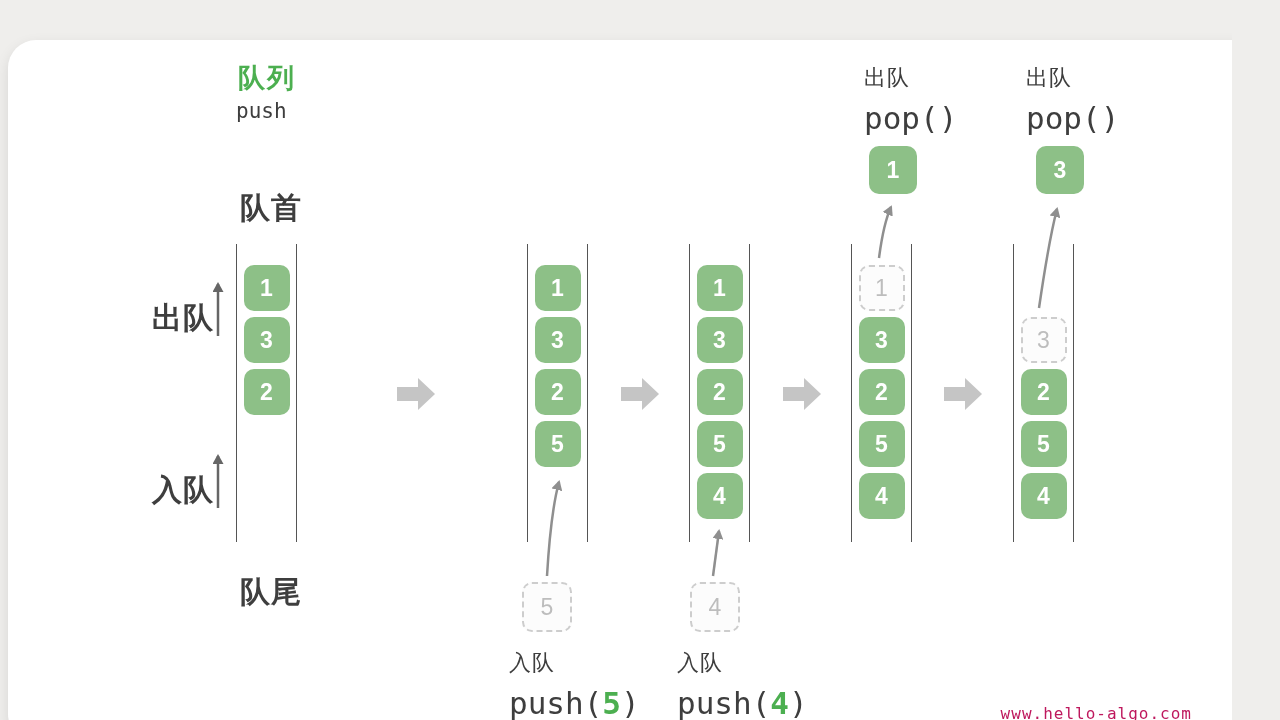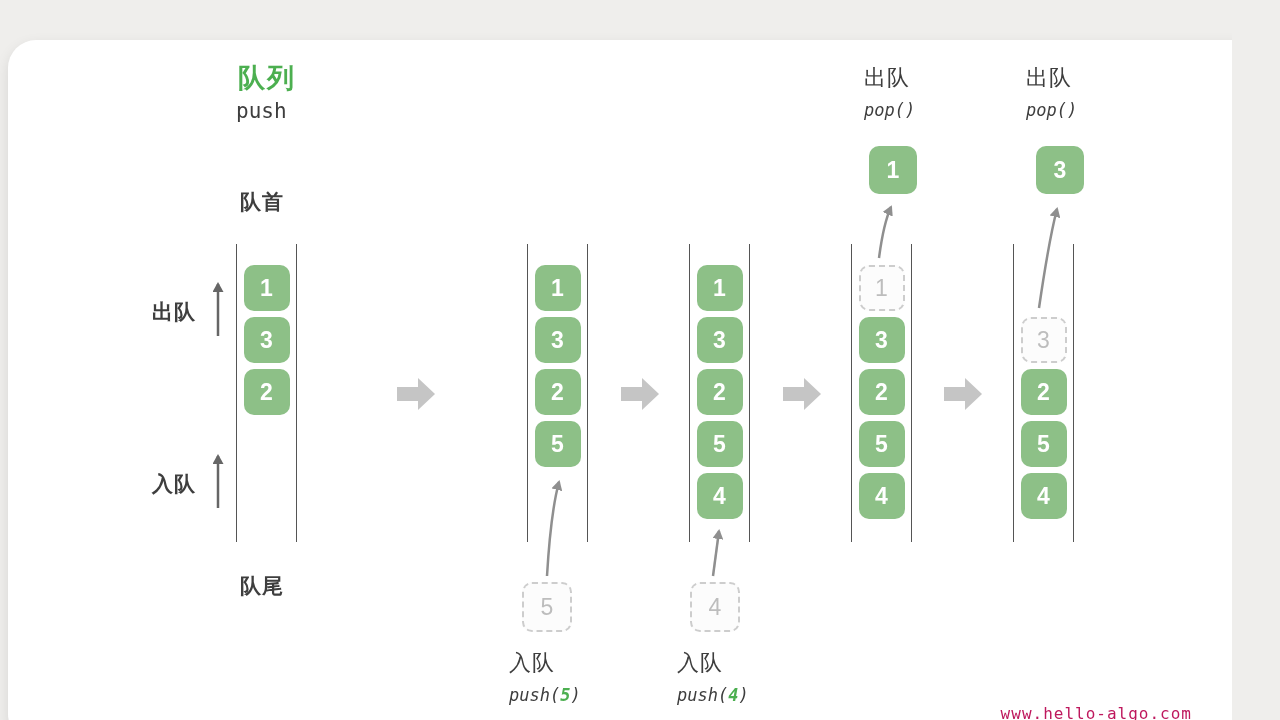--- a/index.html
+++ b/index.html
@@ -13,21 +13,21 @@
     position:absolute; left:8px; top:8px; width:1262px; height:702px;
     background:#ffffff; border-radius:28px;
     box-shadow:0 5px 14px rgba(0,0,0,0.10);
   }
   .abs { position:absolute; }
   .mono { font-family:"DejaVu Sans Mono","Liberation Mono",monospace; }
 
   .title-zh { left:238px; top:28px; font-size:27px; font-weight:700; color:var(--accent); letter-spacing:2px; }
   .title-en { left:236px; top:67px; font-size:21px; color:var(--text-dark); }
 
-  .zh-bold { font-size:21px; font-weight:700; color:var(--text-dark); letter-spacing:1px; }
+  .zh-bold { font-size:30px; font-weight:700; color:var(--text-dark); letter-spacing:1px; }
   .label-front   { left:240px; top:156px; }
   .label-dequeue { left:152px; top:266px; }
   .label-enqueue { left:152px; top:438px; }
   .label-rear    { left:240px; top:540px; }
 
   .queue-col {
     position:absolute; top:212px; width:61px; height:298px;
     border-left:1.5px solid var(--line); border-right:1.5px solid var(--line);
     box-sizing:border-box;
   }
@@ -47,21 +47,21 @@
     display:flex; align-items:center; justify-content:center;
   }
   .ghost-box {
     width:50px; height:50px; box-sizing:border-box; border-radius:10px;
     background:#fcfcfc; border:2px dashed var(--dash);
     color:var(--ghost-text); font-size:23px;
     display:flex; align-items:center; justify-content:center;
   }
 
   .op .zh-line { font-size:22px; font-weight:500; color:var(--text-dark); letter-spacing:1px; }
-  .op .code-line { margin-top:7px; font-size:17px; color:var(--text-dark);font-style:italic; }
+  .op .code-line { margin-top:7px; font-size:31px; color:var(--text-dark); }
   .op .arg { color:var(--accent); font-weight:700; }
 
   .block-arrow { pointer-events:none; }
   .overlay { left:0; top:0; width:1280px; height:720px; pointer-events:none; }
 
   .watermark { right:40px; top:672px; font-size:16px; color:#be185d; letter-spacing:1px; }
 </style>
 <style>.blk{fill:#C5C5C5;}.side-arrow{stroke:#666666;stroke-width:2.5;fill:none;}.ah-side-fill{fill:#666666;}.curve-arrow{stroke:#8F8F8F;stroke-width:2.5;fill:none;}.ah-curve-fill{fill:#8F8F8F;}</style></head>
 <body>
 

